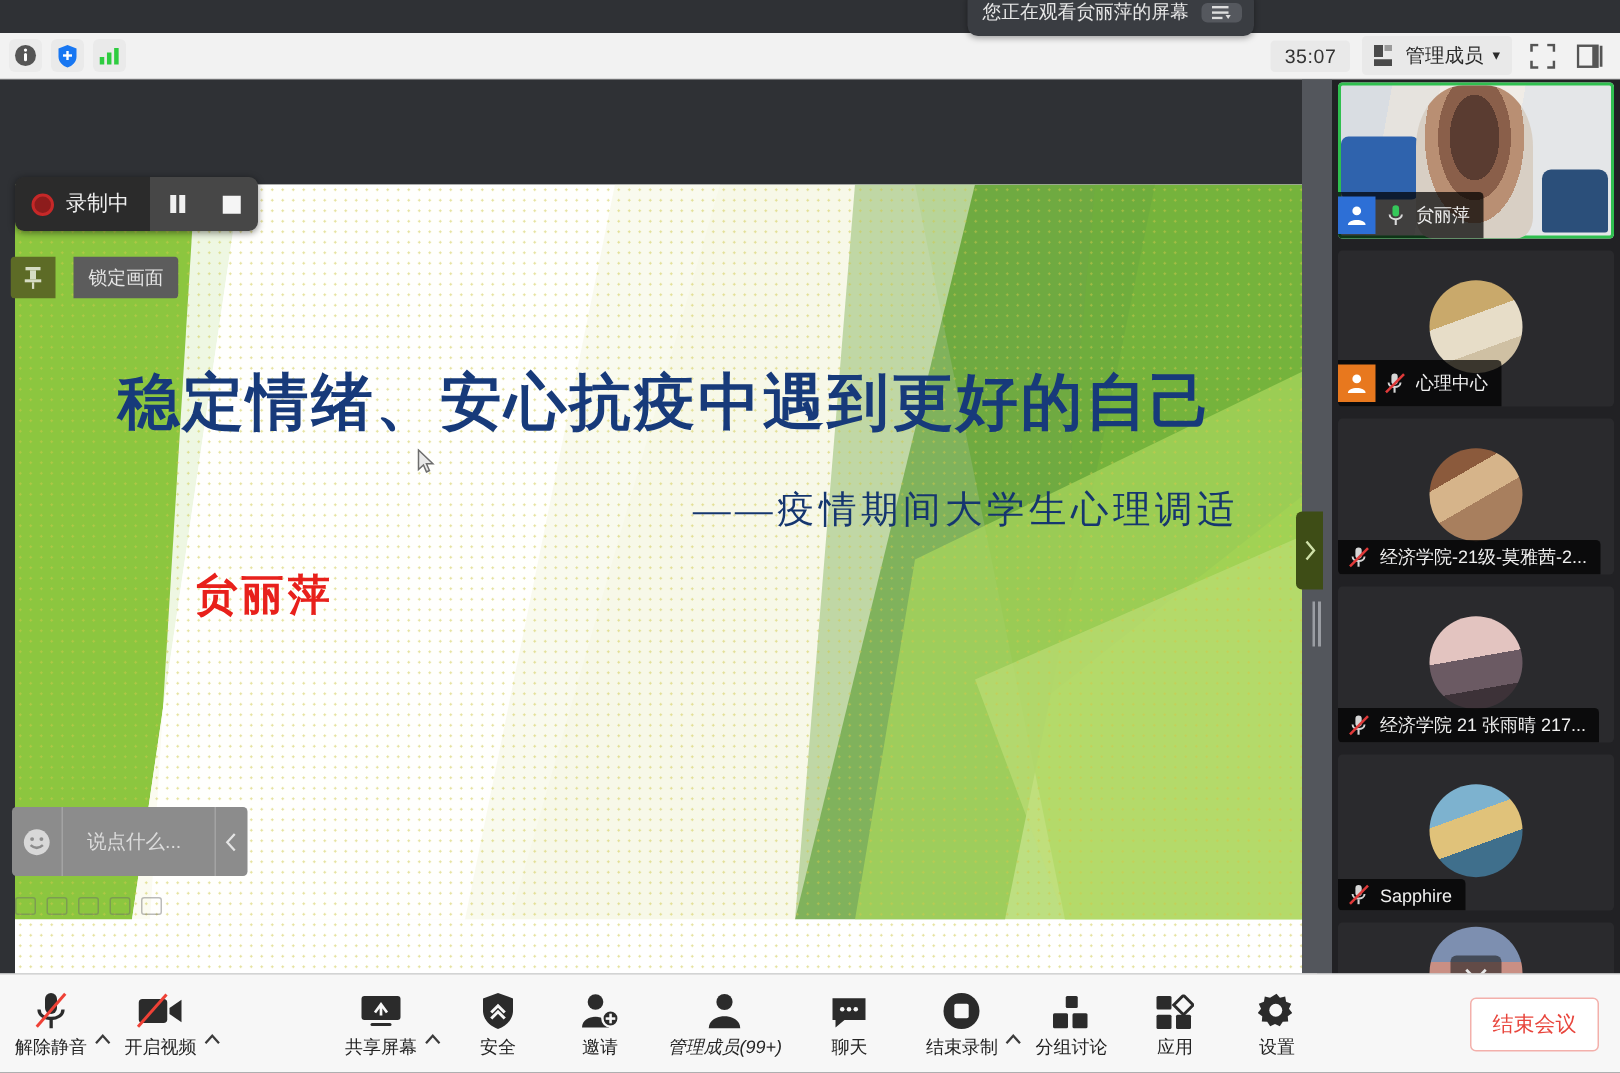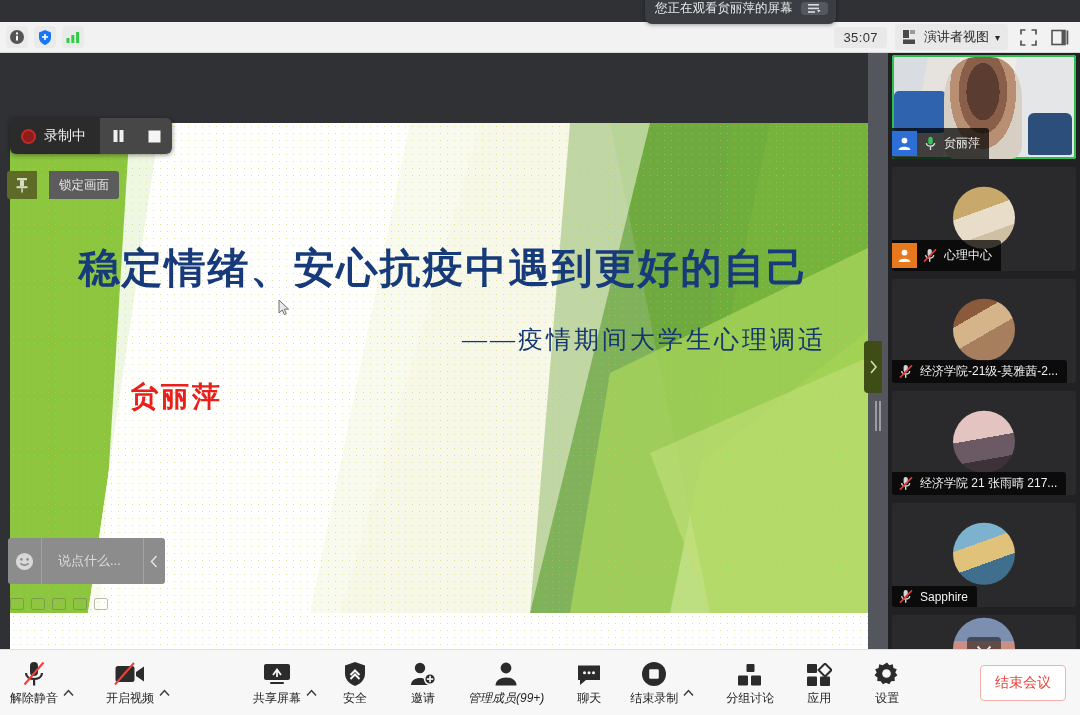--- a/index.html
+++ b/index.html
@@ -214,21 +214,21 @@
   }
 
   
   .bottom {
     position: absolute; left: 0; top: 649px; width: 1080px; height: 66px;
     background: #f7f7f7; border-top: 1px solid #e0e0e0;
     display: flex; align-items: center;
   }
   .bitem {
     display: flex; flex-direction: column; align-items: center;
-    justify-content: center; min-width: 54px; padding: 0 4px; gap: 3px; margin-left: 23px;
+    justify-content: center; min-width: 54px; padding: 0 4px; gap: 3px;
   }
   .bitem .glyph { height: 28px; display: flex; align-items: flex-end; }
   .bitem .lbl { font-size: 12px; color: #242424; white-space: nowrap; }
   .caret { display: flex; align-items: flex-end; height: 44px; padding: 0 5px 8px 1px; }
   .end-btn {
     margin-left: auto; margin-right: 14px;
     border: 1px solid #f3b0ab; color: #e8453c; background: #fff;
     font-size: 14px; padding: 8px 14px; border-radius: 4px;
   }
 
@@ -276,21 +276,21 @@
       </div>
     </div>
     <div class="tb-right">
       <div class="timer">35:07</div>
       <div class="viewsel">
         <svg width="15" height="14" viewBox="0 0 15 14">
           <rect x="0" y="0" width="6" height="8" fill="#4a4a4a"></rect>
           <rect x="7" y="0" width="5" height="4" fill="#9b9b9b"></rect>
           <rect x="0" y="9.5" width="12" height="4.5" fill="#4a4a4a"></rect>
         </svg>
-        <span>演讲者视图</span>
+        <span>管理成员</span>
         <span style="font-size:10px;">▾</span>
       </div>
       <div class="sq-btn">
         <svg width="17" height="17" viewBox="0 0 17 17">
           <path d="M1 5.5 V1 H5.5 M11.5 1 H16 V5.5 M16 11.5 V16 H11.5 M5.5 16 H1 V11.5" stroke="#555" stroke-width="1.7" fill="none"></path>
         </svg>
       </div>
       <div class="sq-btn">
         <svg width="18" height="17" viewBox="0 0 18 17">
           <rect x="1" y="1.5" width="13" height="14" stroke="#555" stroke-width="1.6" fill="none"></rect>
@@ -584,21 +584,21 @@
         <svg width="26" height="23" viewBox="0 0 26 23">
           <path d="M2 1.5 H24 V16 H10 L4 21 V16 H2 Z" fill="#2b2b2b"></path>
           <circle cx="8.5" cy="8.8" r="1.5" fill="#f7f7f7"></circle>
           <circle cx="13" cy="8.8" r="1.5" fill="#f7f7f7"></circle>
           <circle cx="17.5" cy="8.8" r="1.5" fill="#f7f7f7"></circle>
         </svg>
       </span>
       <span class="lbl">聊天</span>
     </div>
 
-    <div class="bitem" style="margin-left:10px;">
+    <div class="bitem" style="margin-left:20px;">
       <span class="glyph">
         <svg width="26" height="26" viewBox="0 0 26 26">
           <circle cx="13" cy="13" r="12" fill="#2b2b2b"></circle>
           <rect x="8.2" y="8.2" width="9.6" height="9.6" rx="1.2" fill="#f7f7f7"></rect>
         </svg>
       </span>
       <span class="lbl">结束录制</span>
     </div>
     <div class="caret">
       <svg width="11" height="8" viewBox="0 0 11 8">

